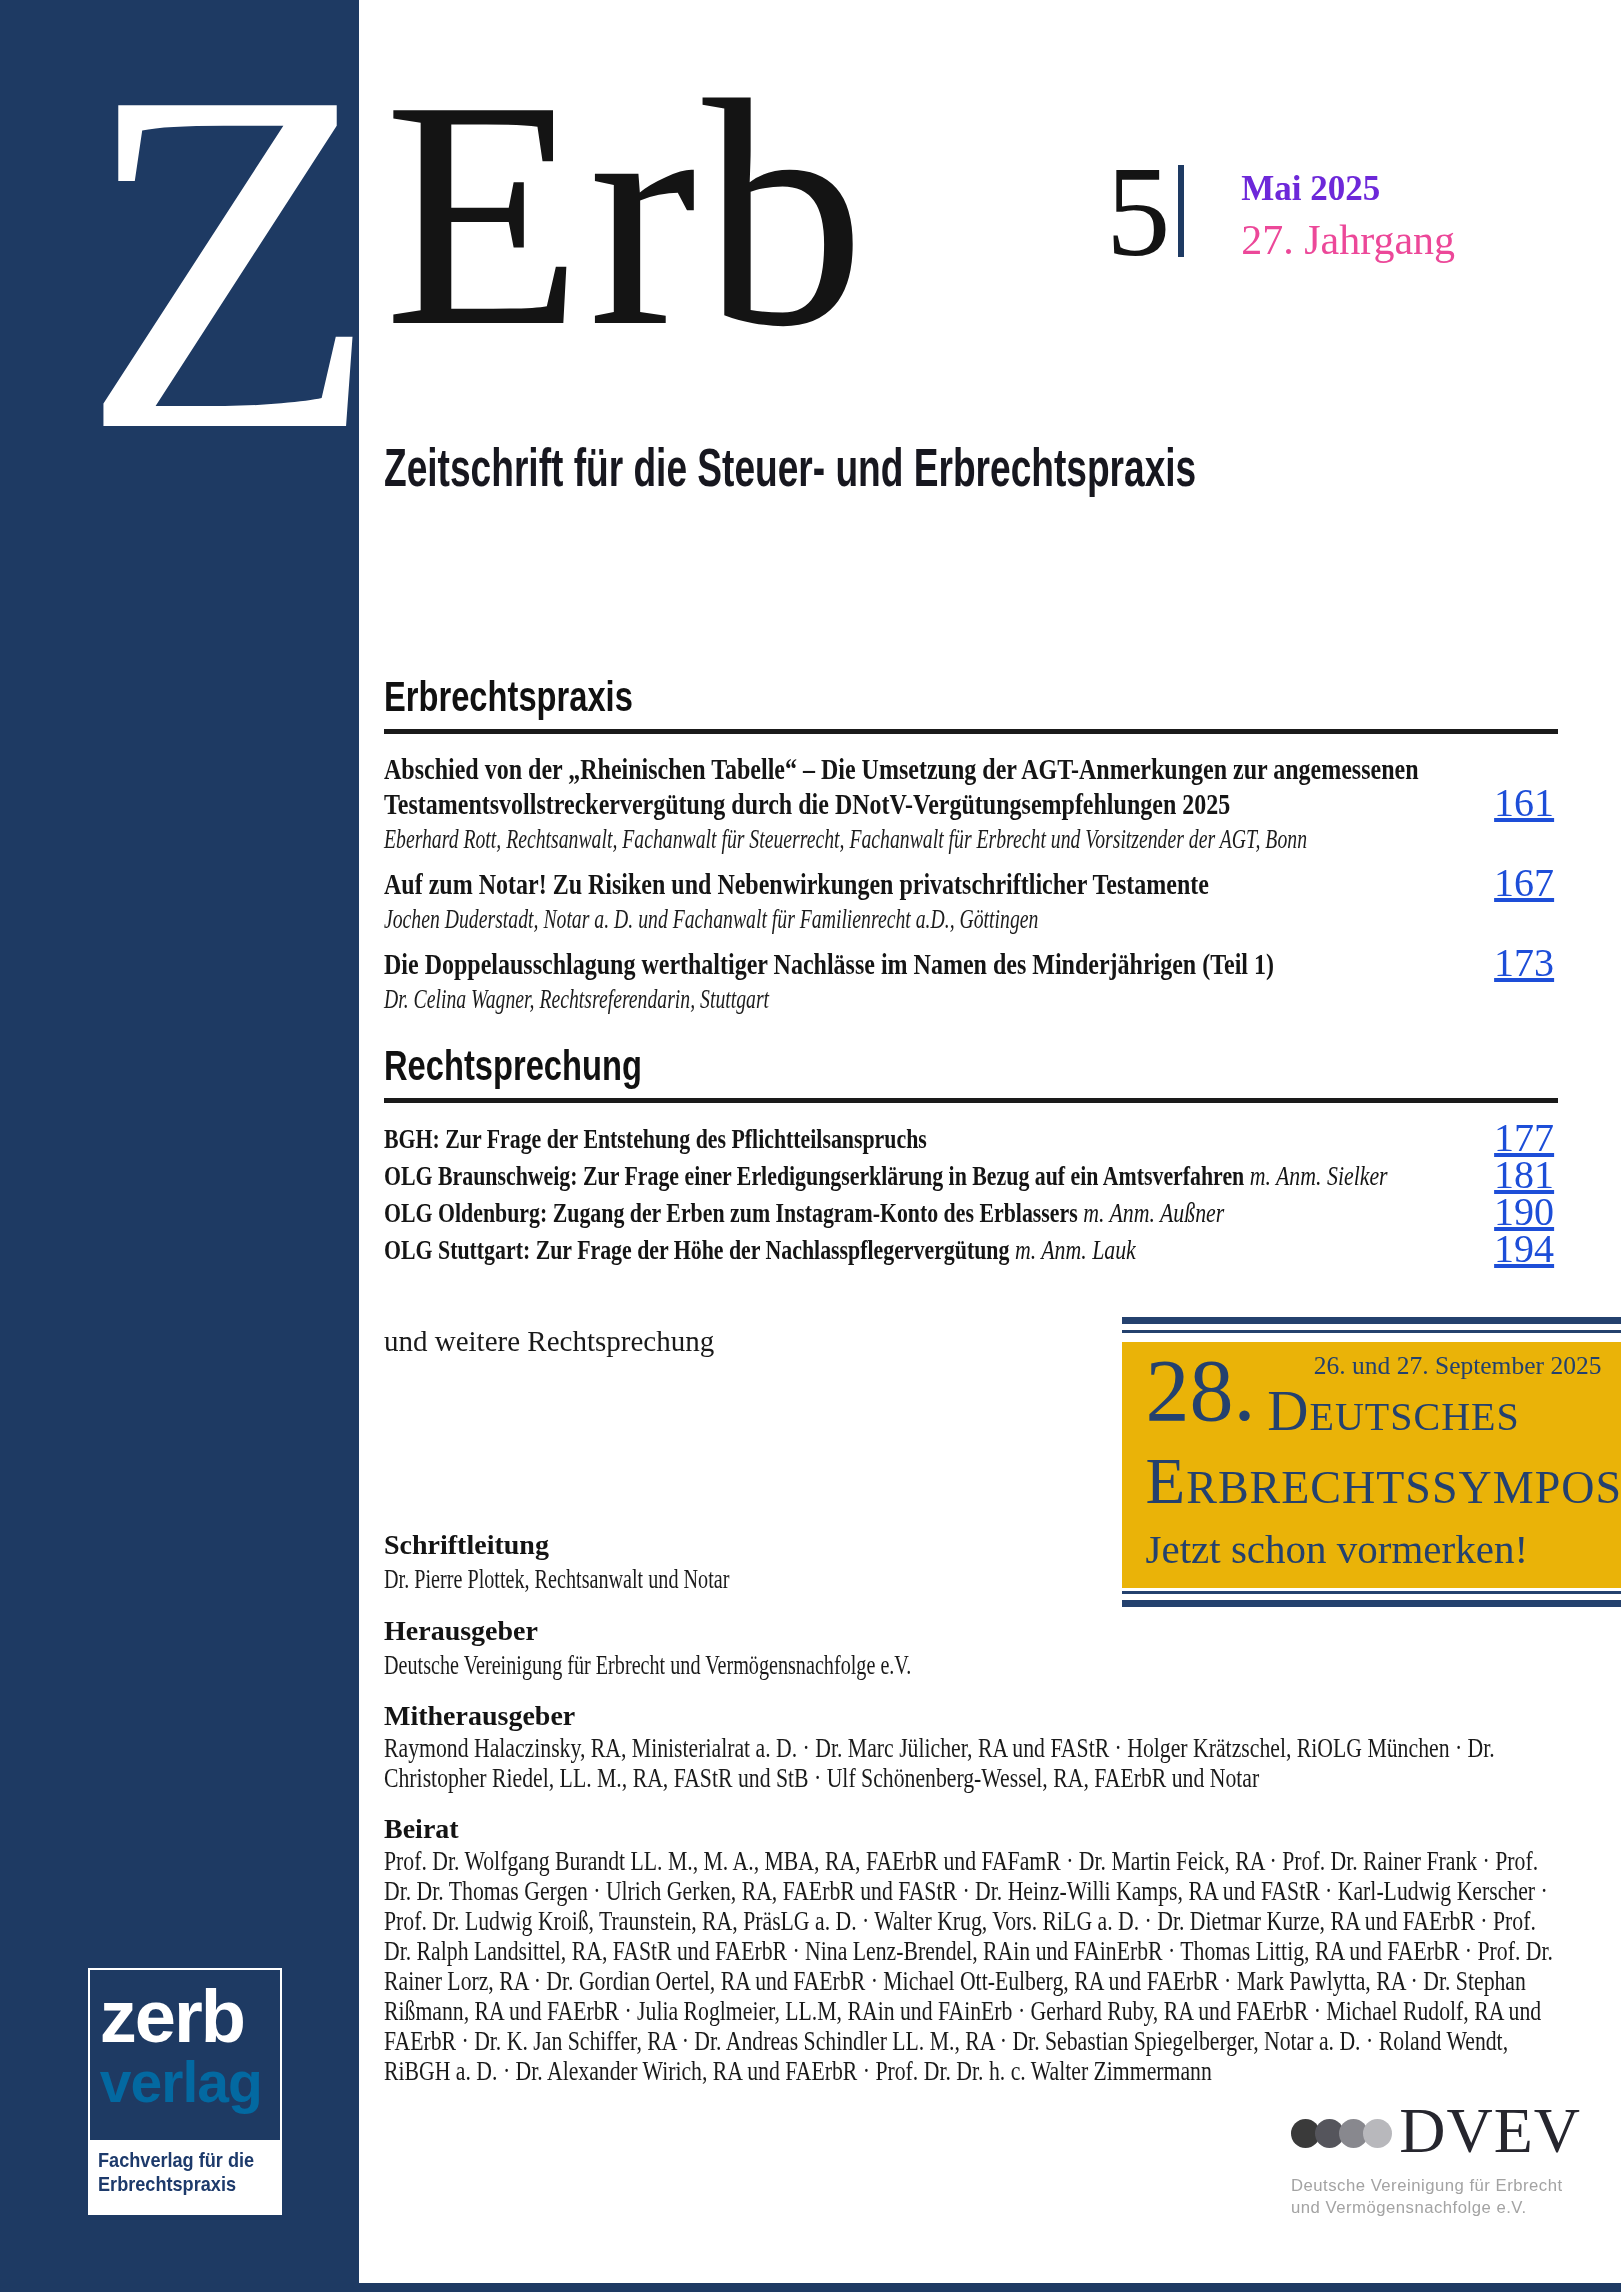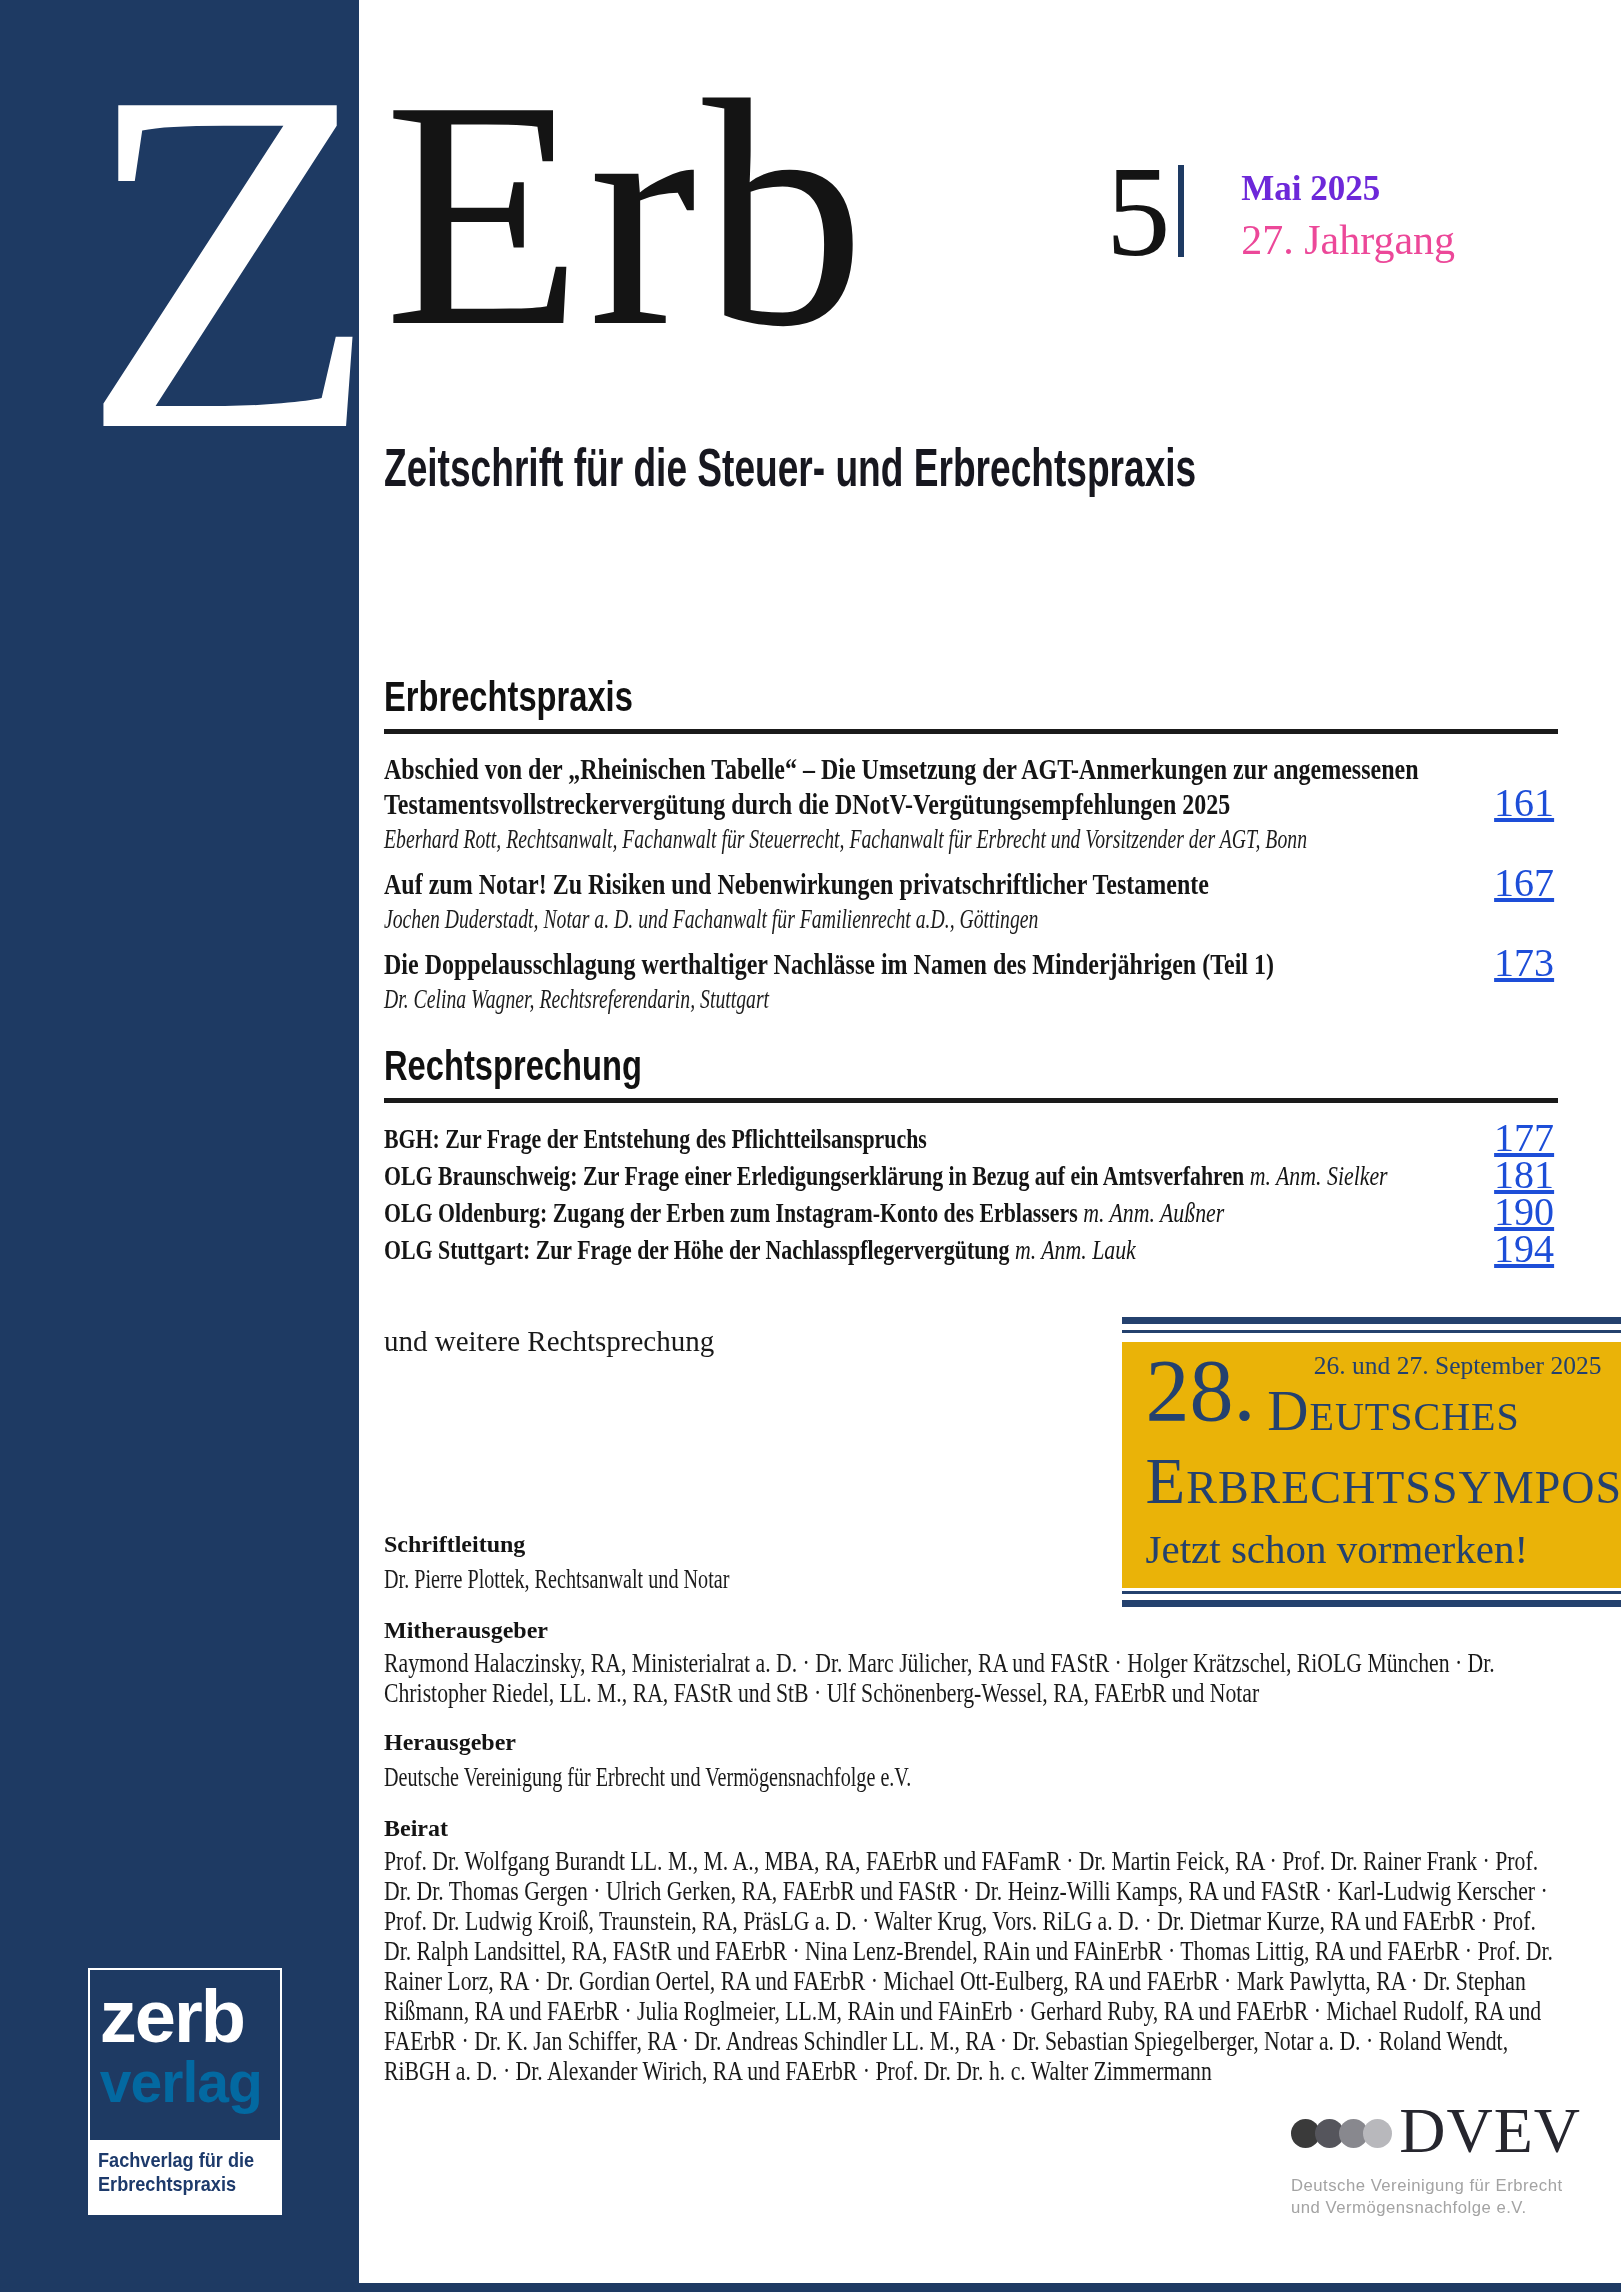--- a/index.html
+++ b/index.html
@@ -75,21 +75,21 @@
   .sym-num { font-size:88px; line-height:0.92; white-space:nowrap; }
   .sym-right { flex:1; margin-left:11.8px; }
   .sym-date { font-size:25.5px; line-height:29px; text-align:right; white-space:nowrap; }
   .sym-name1 { font-size:57px; line-height:1; font-variant:small-caps; margin-top:2px; letter-spacing:1px; white-space:nowrap; }
   .sym-name2 { font-size:65px; line-height:1.05; font-variant:small-caps; margin-top:7.8px; letter-spacing:1px; white-space:nowrap; }
   .sym-cta { font-size:41px; line-height:1.1; margin-top:11.8px; white-space:nowrap; }
 
   
   .editorial { position:absolute; left:384px; top:1529px; width:1174px; }
   .ed-block { margin-bottom:19.6px; }
-  .ed-label { font-weight:bold; font-size:24px; line-height:31px; margin-bottom:2px; color:#141414; }
+  .ed-label { font-weight:bold; font-size:28px; line-height:31px; margin-bottom:2px; color:#141414; }
   .ed-text-s {
     width:1529px; transform:scaleX(0.72); transform-origin:left top;
     font-size:28px; line-height:33px; color:#1a1a1a; white-space:nowrap;
   }
   .ed-text-m {
     width:1433px; transform:scaleX(0.82); transform-origin:left top;
     font-size:26.5px; line-height:30px; color:#1a1a1a;
   }
 
   
@@ -215,26 +215,26 @@
     <div class="sym-rule-thin sym-body-bottom"></div>
     <div class="sym-rule-thick2"></div>
   </div>
 
   <div class="editorial">
     <div class="ed-block">
       <div class="ed-label">Schriftleitung</div>
       <div class="ed-text-s">Dr. Pierre Plottek, Rechtsanwalt und Notar</div>
     </div>
     <div class="ed-block">
+      <div class="ed-label">Herausgeber</div>
+      <div class="ed-text-s">Deutsche Vereinigung für Erbrecht und Vermögensnachfolge e.V.</div>
+    </div>
+    <div class="ed-block">
       <div class="ed-label">Mitherausgeber</div>
       <div class="ed-text-m">Raymond Halaczinsky, RA, Ministerialrat a. D. · Dr. Marc Jülicher, RA und FAStR · Holger Krätzschel, RiOLG München · Dr. Christopher Riedel, LL. M., RA, FAStR und StB · Ulf Schönenberg-Wessel, RA, FAErbR und Notar</div>
-    </div>
-    <div class="ed-block">
-      <div class="ed-label">Herausgeber</div>
-      <div class="ed-text-s">Deutsche Vereinigung für Erbrecht und Vermögensnachfolge e.V.</div>
     </div>
     <div class="ed-block">
       <div class="ed-label">Beirat</div>
       <div class="ed-text-m">Prof. Dr. Wolfgang Burandt LL. M., M. A., MBA, RA, FAErbR und FAFamR · Dr. Martin Feick, RA · Prof. Dr. Rainer Frank · Prof. Dr. Dr. Thomas Gergen · Ulrich Gerken, RA, FAErbR und FAStR · Dr. Heinz-Willi Kamps, RA und FAStR · Karl-Ludwig Kerscher · Prof. Dr. Ludwig Kroiß, Traunstein, RA, PräsLG a. D. · Walter Krug, Vors. RiLG a. D. · Dr. Dietmar Kurze, RA und FAErbR · Prof. Dr. Ralph Landsittel, RA, FAStR und FAErbR · Nina Lenz-Brendel, RAin und FAinErbR · Thomas Littig, RA und FAErbR · Prof. Dr. Rainer Lorz, RA · Dr. Gordian Oertel, RA und FAErbR · Michael Ott-Eulberg, RA und FAErbR · Mark Pawlytta, RA · Dr. Stephan Rißmann, RA und FAErbR · Julia Roglmeier, LL.M, RAin und FAinErb · Gerhard Ruby, RA und FAErbR · Michael Rudolf, RA und FAErbR · Dr. K. Jan Schiffer, RA · Dr. Andreas Schindler LL. M., RA · Dr. Sebastian Spiegelberger, Notar a. D. · Roland Wendt, RiBGH a. D. · Dr. Alexander Wirich, RA und FAErbR · Prof. Dr. Dr. h. c. Walter Zimmermann</div>
     </div>
   </div>
 
   <div class="zerb-box">
     <div class="zerb-top">
       <div class="zerb-word1">zerb</div>

